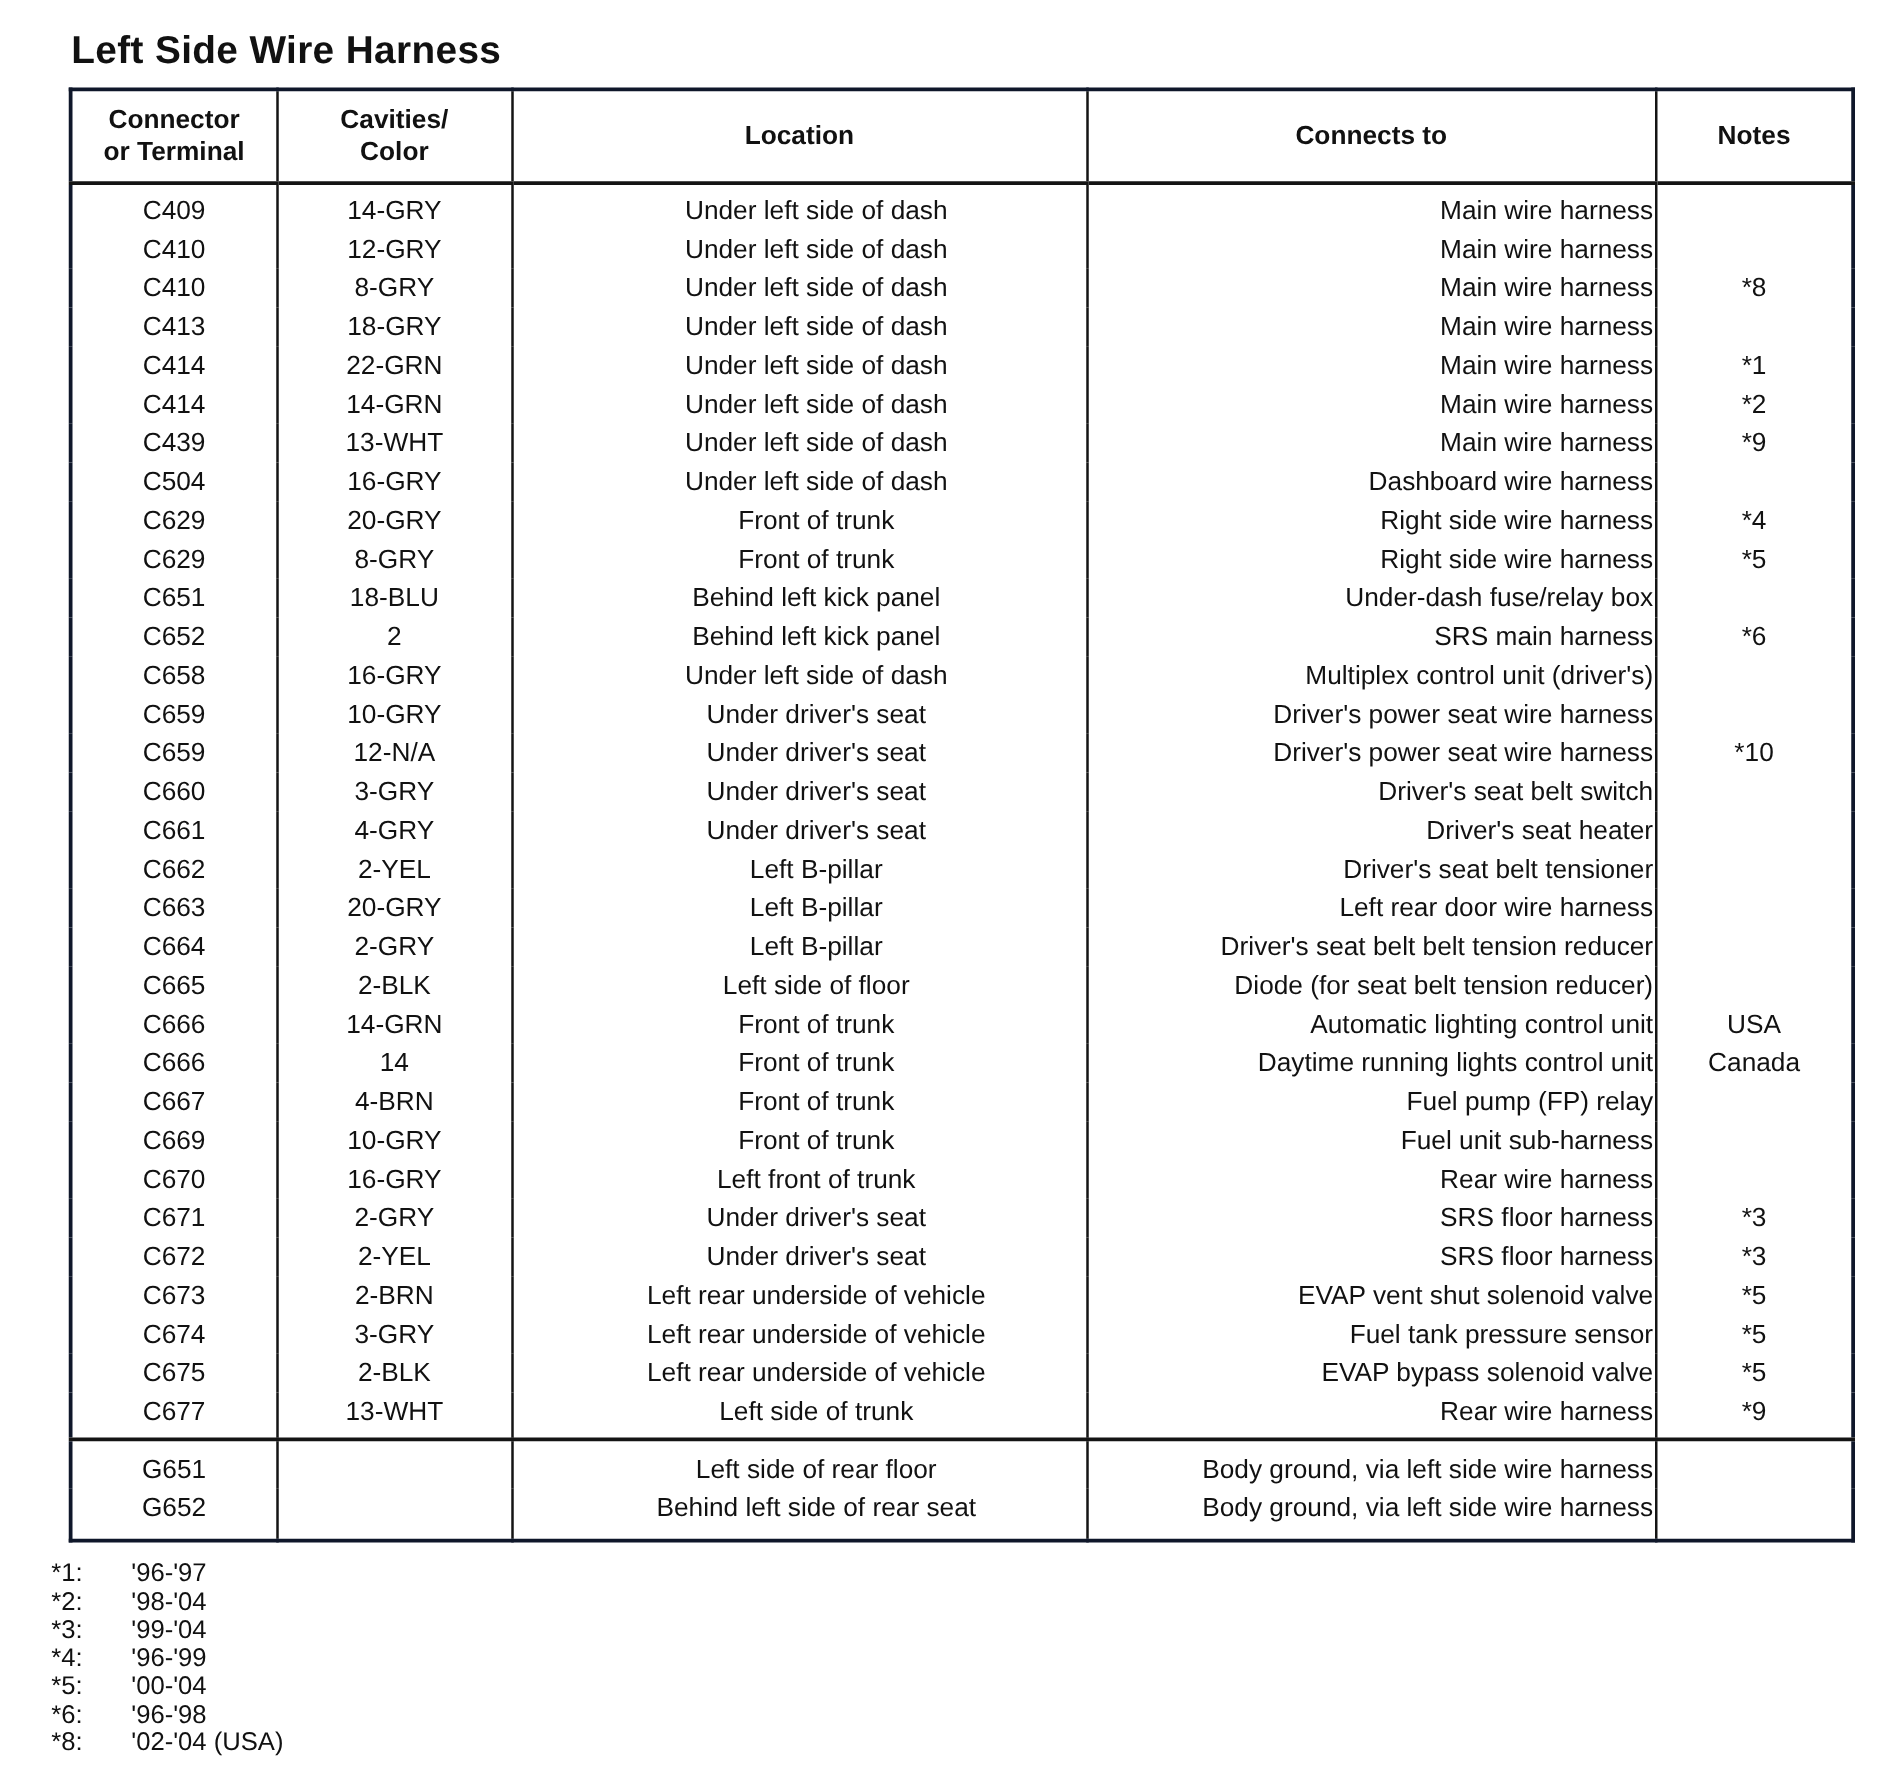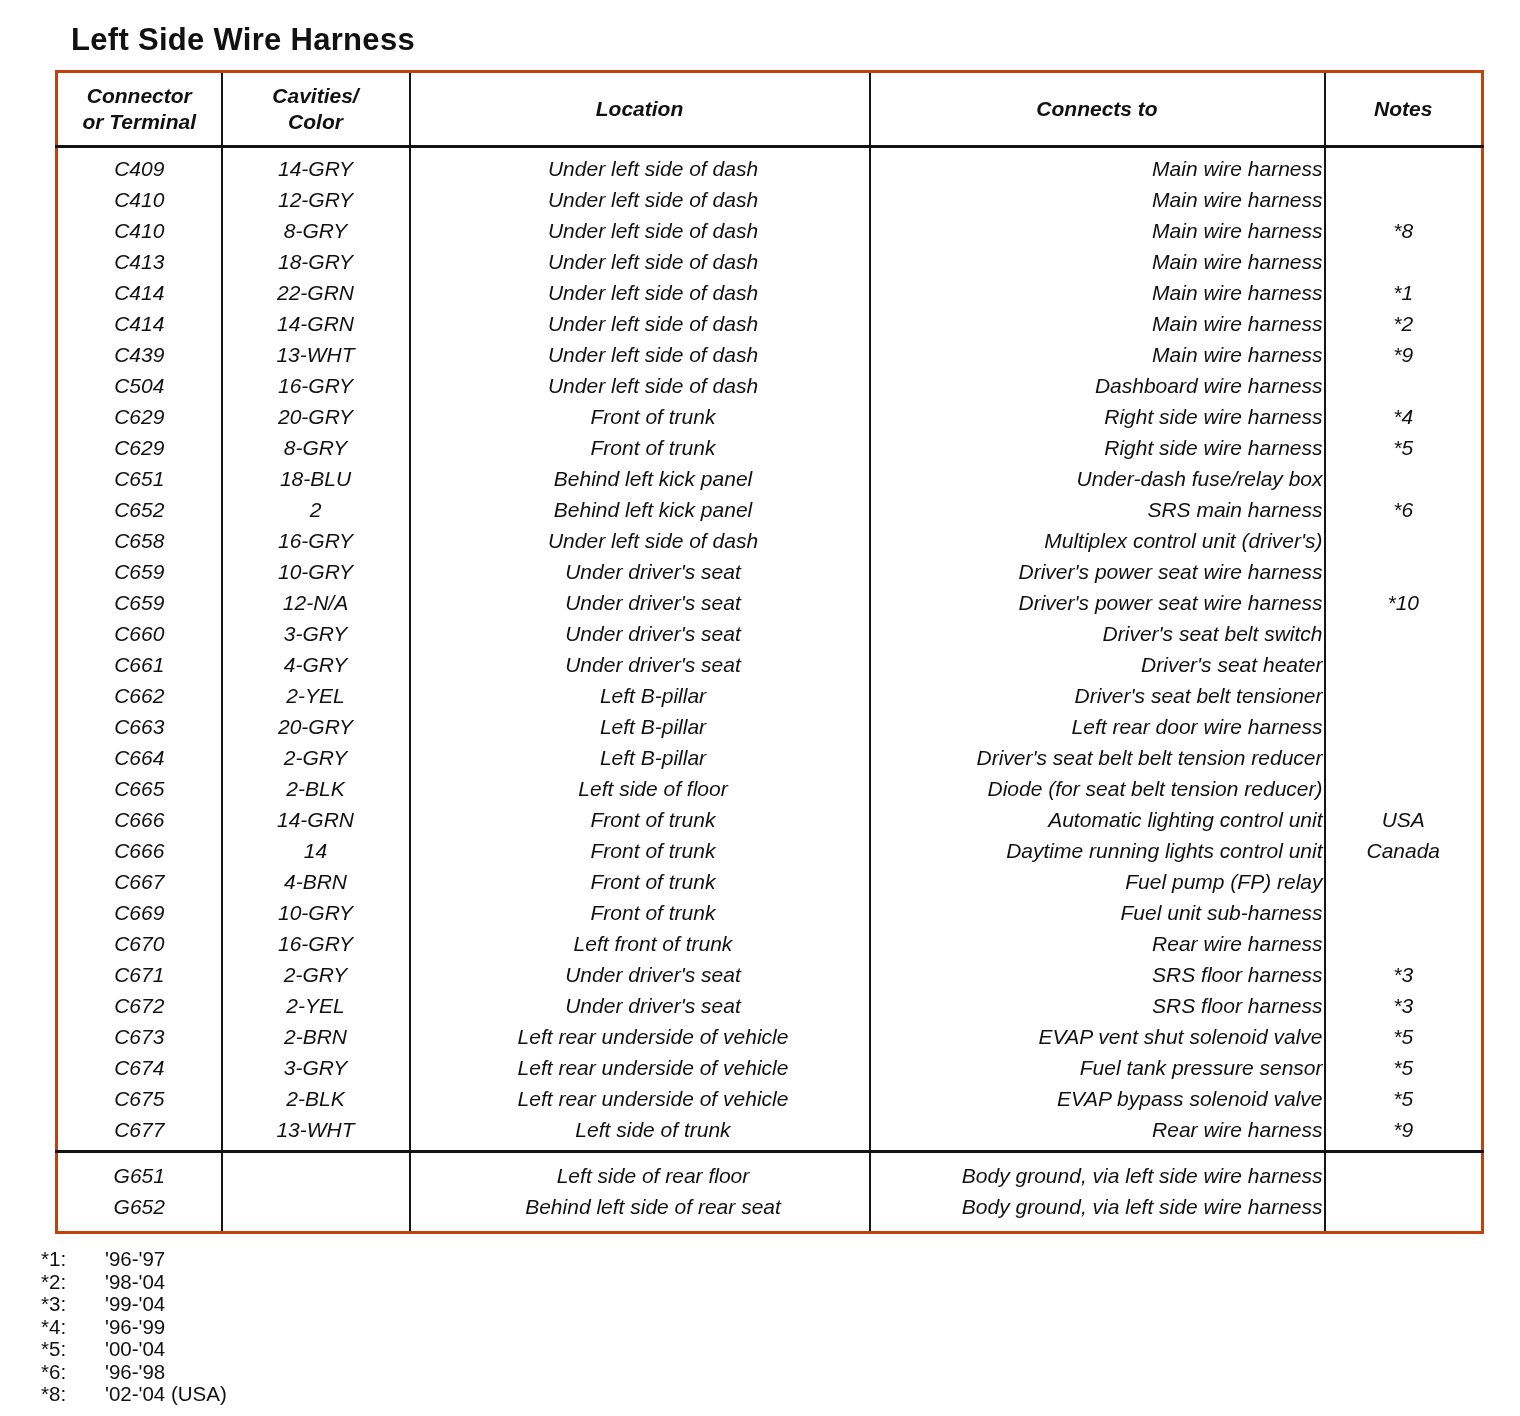--- a/index.html
+++ b/index.html
@@ -11,29 +11,28 @@
     font-family: "Liberation Sans", sans-serif;
     color: #111111;
     -webkit-font-smoothing: antialiased;
   }
   .page {
     padding: 22px 36px 0 55px;
   }
   h1.title {
     font-size: 31px;
     font-weight: bold;
-    margin: 0 0 12px 16px;
+    margin: 0 0 12px 2px;
     letter-spacing: 0.3px;
   }
   table.harness {
     border-collapse: collapse;
     table-layout: fixed;
     width: 1426px;
-    border: 3px solid #c2410c;
-    font-style: italic;
+    border: 3px solid #0f172a;
   }
   table.harness th,
   table.harness td {
     border-left: 2px solid #141414;
     border-right: 2px solid #141414;
     font-size: 21px;
     vertical-align: middle;
     overflow: hidden;
   }
   thead th {

